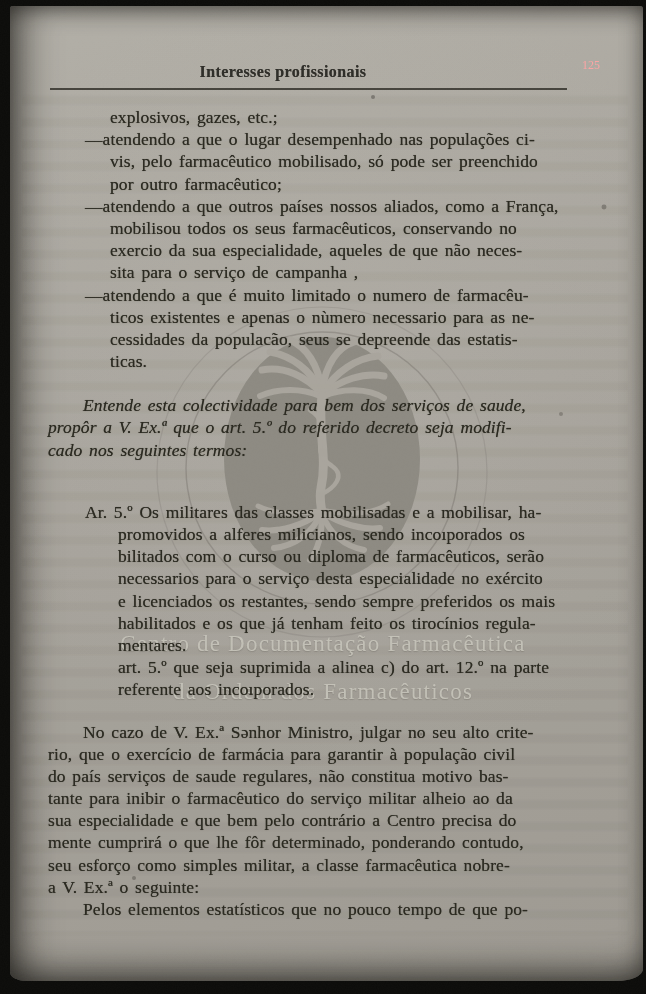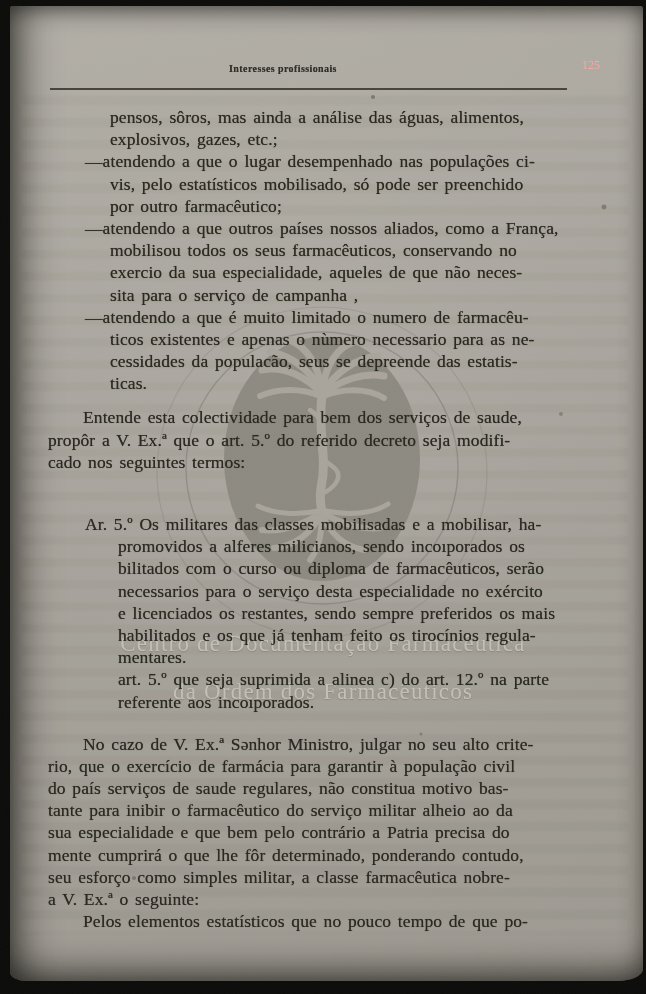--- a/index.html
+++ b/index.html
@@ -32,42 +32,42 @@
   .wm-text{
     position:absolute;left:0;right:0;text-align:center;z-index:2;
     color:rgba(199,196,187,.92);font-size:23px;letter-spacing:1.2px;
     text-shadow:0 1px 1px rgba(82,80,72,.28);
     white-space:nowrap;
   }
   #wm1{top:631px;}
   #wm2{top:679px;}
   .header-title{
     position:absolute;top:63px;left:48px;width:470px;z-index:3;
-    text-align:center;font-weight:bold;font-size:10px;letter-spacing:.4px;
+    text-align:center;font-weight:bold;font-size:16px;letter-spacing:.4px;
     color:#2e2d28;text-shadow:0 0 .6px rgba(46,45,40,.7);
   }
   .page-number{
     position:absolute;top:58px;left:555px;width:45px;z-index:3;
     text-align:right;font-size:12px;color:#fca5a5;
   }
   .rule{position:absolute;top:88px;left:50px;width:517px;height:2px;z-index:3;background:#45433c;}
   .content{
     position:absolute;top:106px;left:48px;width:524px;z-index:3;
     color:#29281f;font-size:17.5px;line-height:22.2px;
     word-spacing:2.2px;letter-spacing:.1px;
     text-shadow:0 0 .7px rgba(41,40,31,.75);
   }
   .line{white-space:nowrap;height:22.2px;}
   .flush{padding-left:0;}
   .para{padding-left:35px;}
   .item{padding-left:37px;}
   .item2{padding-left:15px;}
   .cont{padding-left:62px;}
   .cont2{padding-left:70px;}
-  .block.space-sm{margin-top:12px;}
+  .block.space-sm{margin-top:22px;font-style:italic;}
   .block.space-md{margin-top:40px;}
   .block.space-h{margin-top:20px;}
   .specks{position:absolute;left:0;top:0;width:2px;height:2px;z-index:4;border-radius:50%;
     box-shadow:
       372px 96px 0 1px rgba(52,50,44,.4),
       603px 206px 0 1.5px rgba(52,50,44,.35),
       560px 413px 0 1px rgba(52,50,44,.3),
       133px 877px 0 1px rgba(52,50,44,.35),
       420px 733px 0 .5px rgba(52,50,44,.3);
   }
@@ -113,26 +113,25 @@
 
   <div class="wm-text" id="wm1">Centro de Documentação Farmacêutica</div>
   <div class="wm-text" id="wm2">da Ordem dos Farmacêuticos</div>
 
   <div class="header-title">Interesses profissionais</div>
   <div class="page-number">125</div>
   <div class="rule"></div>
 
   <div class="content">
       <div class="block">
-        <div class="line cont">pensos, sôros, mas ainda a análise das águas, alimentos,</div>
         <div class="line cont">explosivos, gazes, etc.;</div>
       </div>
       <div class="block">
         <div class="line item">—atendendo a que o lugar desempenhado nas populações ci-</div>
-        <div class="line cont">vis, pelo estatísticos mobilisado, só pode ser preenchido</div>
+        <div class="line cont">vis, pelo farmacêutico mobilisado, só pode ser preenchido</div>
         <div class="line cont">por outro farmacêutico;</div>
       </div>
       <div class="block">
         <div class="line item">—atendendo a que outros países nossos aliados, como a França,</div>
         <div class="line cont">mobilisou todos os seus farmacêuticos, conservando no</div>
         <div class="line cont">exercio da sua especialidade, aqueles de que não neces-</div>
         <div class="line cont">sita para o serviço de campanha ,</div>
       </div>
       <div class="block">
         <div class="line item">—atendendo a que é muito limitado o numero de farmacêu-</div>
@@ -156,21 +155,21 @@
       </div>
       <div class="block">
         <div class="line cont2">art. 5.º que seja suprimida a alinea c) do art. 12.º na parte</div>
         <div class="line cont2">referente aos incoıporados.</div>
       </div>
       <div class="block space-h">
         <div class="line para">No cazo de V. Ex.ª Sənhor Ministro, julgar no seu alto crite-</div>
         <div class="line flush">rio, que o exercício de farmácia para garantir à população civil</div>
         <div class="line flush">do país serviços de saude regulares, não constitua motivo bas-</div>
         <div class="line flush">tante para inibir o farmacêutico do serviço militar alheio ao da</div>
-        <div class="line flush">sua especialidade e que bem pelo contrário a Patria precisa do</div>
+        <div class="line flush">sua especialidade e que bem pelo contrário a Centro precisa do</div>
         <div class="line flush">mente cumprirá o que lhe fôr determinado, ponderando contudo,</div>
         <div class="line flush">seu esforço como simples militar, a classe farmacêutica nobre-</div>
         <div class="line flush">a V. Ex.ª o seguinte:</div>
       </div>
       <div class="block">
         <div class="line para">Pelos elementos estatísticos que no pouco tempo de que po-</div>
       </div>
     </div>
 
   <div class="specks"></div>

